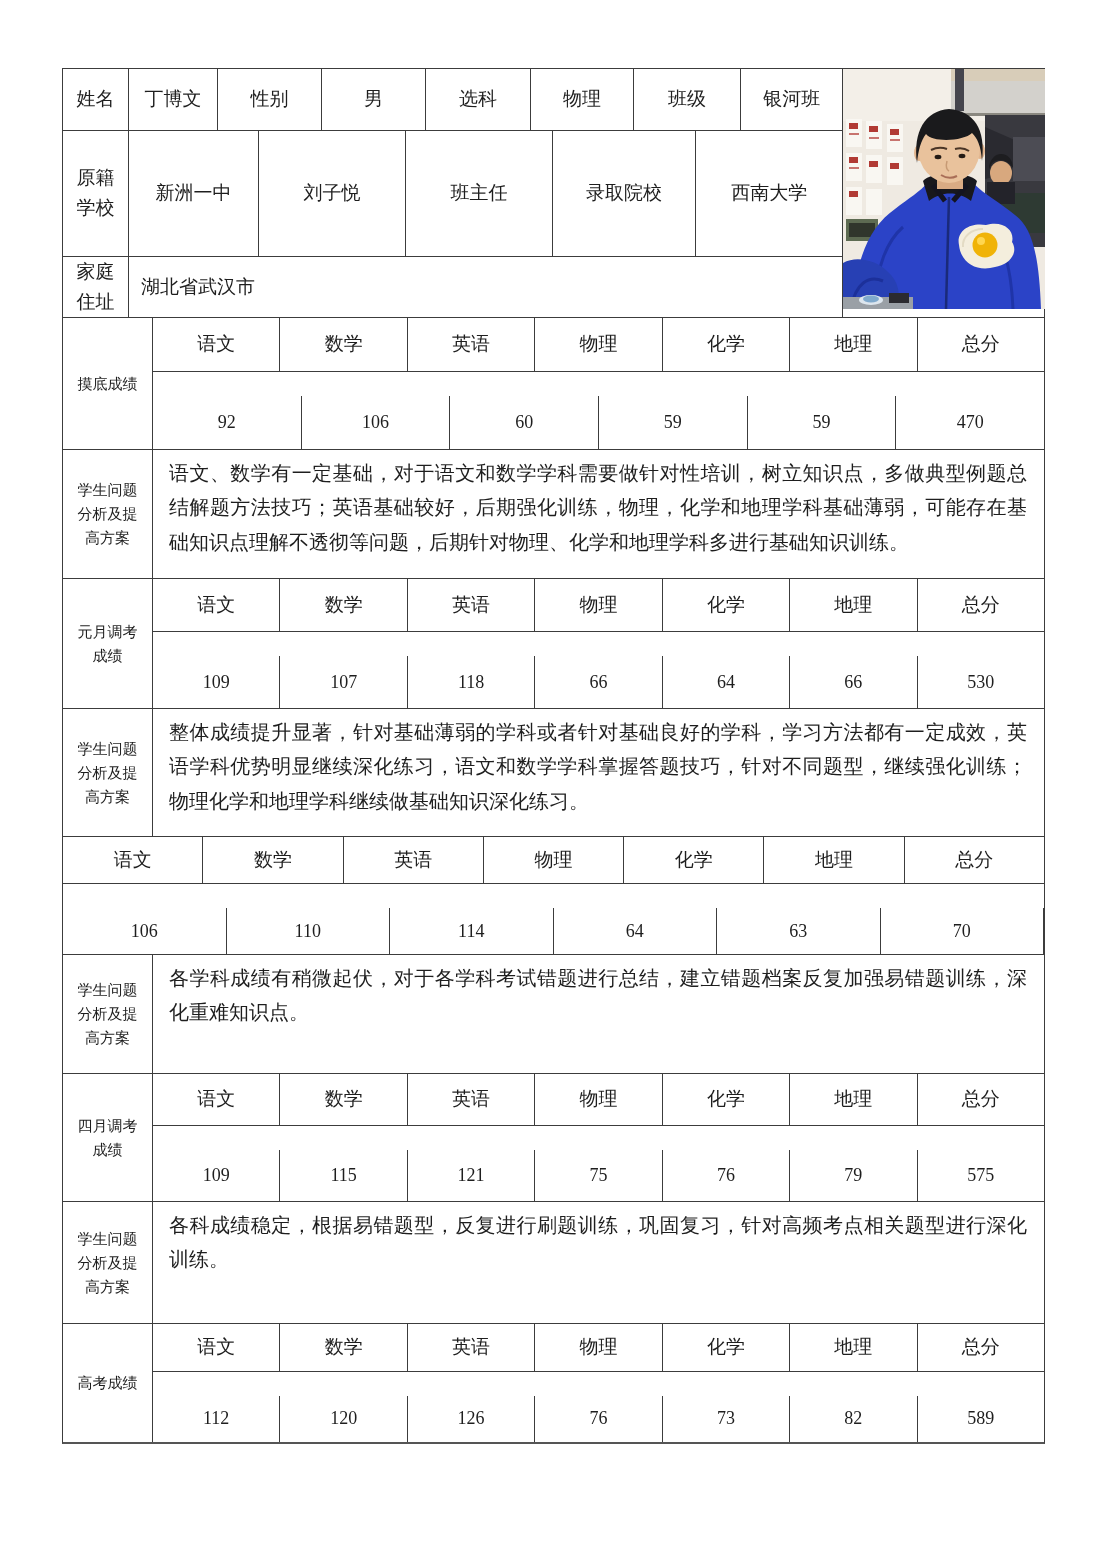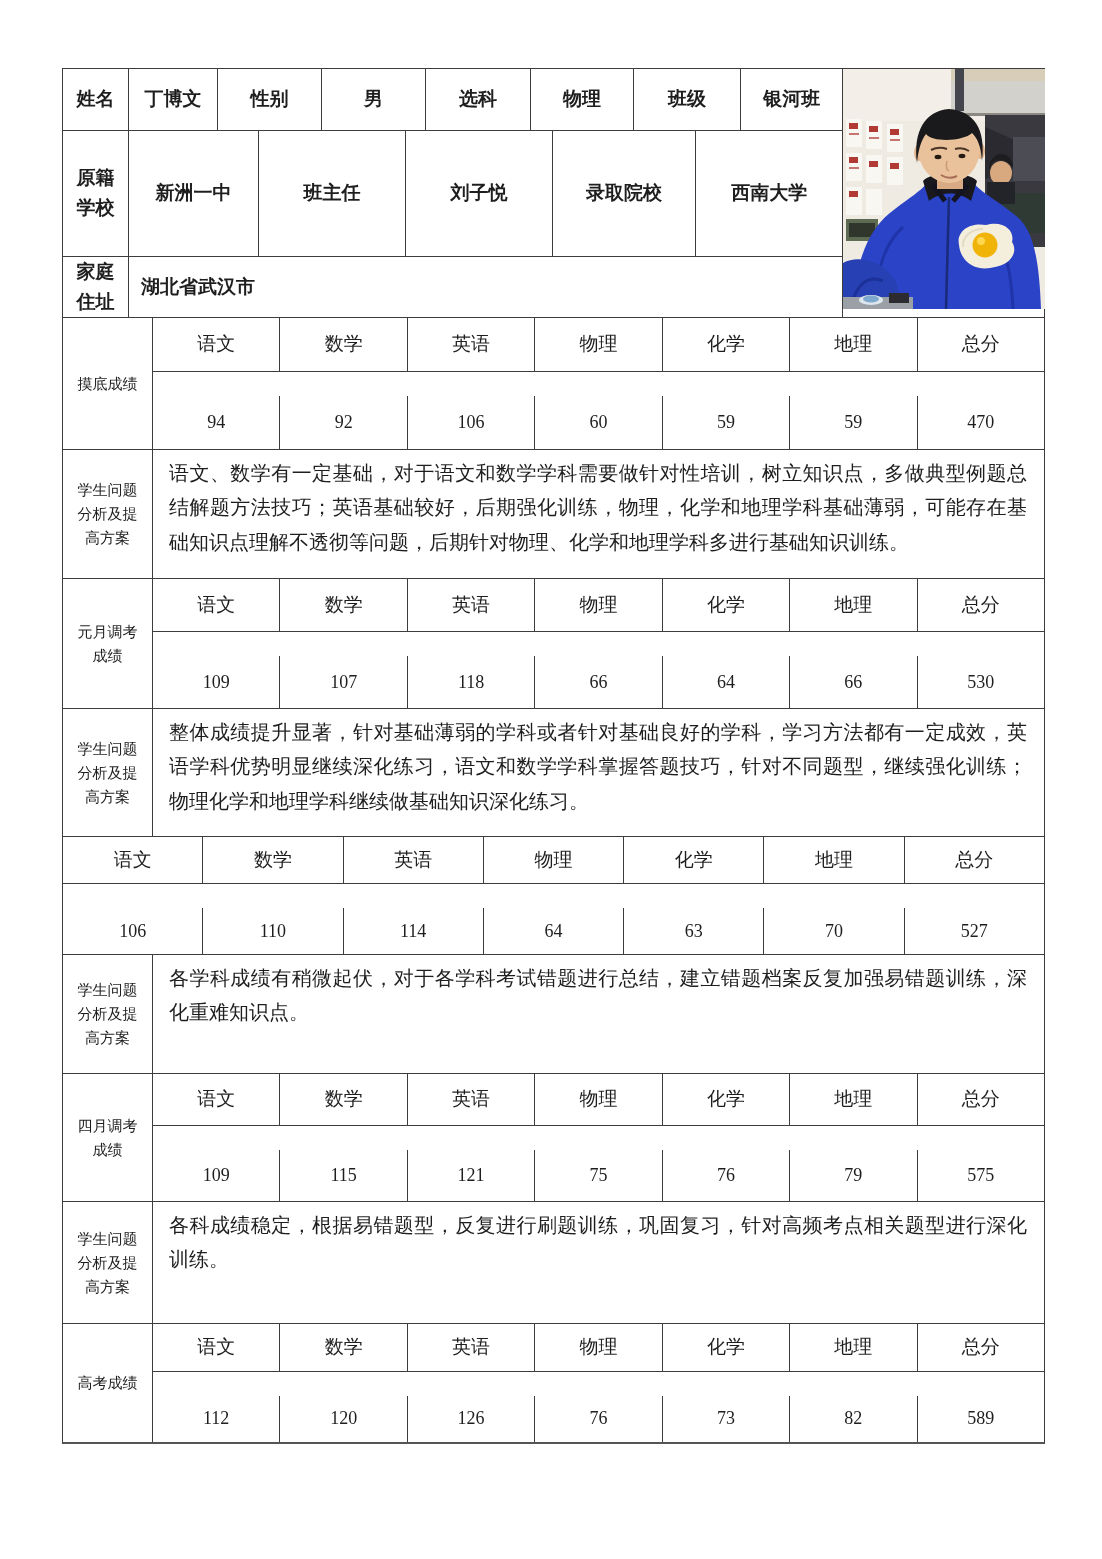--- a/index.html
+++ b/index.html
@@ -22,21 +22,21 @@
   .band.last { border-bottom: none; }
 
   .cell {
     display: flex; align-items: center; justify-content: center;
     border-right: 1px solid #3c3c3c;
     font-size: 19px; line-height: 1.6; text-align: center;
   }
   .nbr { border-right: none !important; }
 
   
-  .info-left { width: 781px; display: flex; flex-direction: column; font-weight: bold; }
+  .info-left { width: 781px; display: flex; flex-direction: column; }
   .info-row { display: flex; border-bottom: 1px solid #3c3c3c; }
   .info-row.r3 { border-bottom: none; }
   .r1 { height: 62px; } .r2 { height: 127px; } .r3 { height: 60px; }
   .w66  { width: 66px; padding: 0 11px; word-break: break-all; }
   .w89  { width: 89px; }
   .w104 { width: 104px; }
   .w104b{ width: 104px; }
   .w105 { width: 105px; }
   .w103 { width: 103px; }
   .w107 { width: 107px; }
@@ -91,22 +91,22 @@
           <div class="cell w104">性别</div>
           <div class="cell w104b">男</div>
           <div class="cell w105">选科</div>
           <div class="cell w103">物理</div>
           <div class="cell w107">班级</div>
           <div class="cell grow">银河班</div>
         </div>
         <div class="info-row r2">
           <div class="cell w66">原籍学校</div>
           <div class="cell w130">新洲一中</div>
+          <div class="cell w147">刘子悦</div>
           <div class="cell w147">班主任</div>
-          <div class="cell w147">刘子悦</div>
           <div class="cell w143">录取院校</div>
           <div class="cell grow">西南大学</div>
         </div>
         <div class="info-row r3">
           <div class="cell w66">家庭住址</div>
           <div class="cell grow addr">湖北省武汉市</div>
         </div>
       </div>
       <div class="photo-col">
         <div class="photo-box">
@@ -211,21 +211,20 @@
         <div class="sg-row hdr">
           <div class="cell">语文</div>
           <div class="cell">数学</div>
           <div class="cell">英语</div>
           <div class="cell">物理</div>
           <div class="cell">化学</div>
           <div class="cell">地理</div>
           <div class="cell nbr">总分</div>
         </div>
         <div class="sg-row">
-          <div class="cell num">94</div>
           <div class="cell num">92</div>
           <div class="cell num">106</div>
           <div class="cell num">60</div>
           <div class="cell num">59</div>
           <div class="cell num">59</div>
           <div class="cell num nbr">470</div>
         </div>
       </div>
     </div>
 
@@ -278,21 +277,20 @@
           <div class="cell">地理</div>
           <div class="cell nbr">总分</div>
         </div>
         <div class="sg-row">
           <div class="cell num">106</div>
           <div class="cell num">110</div>
           <div class="cell num">114</div>
           <div class="cell num">64</div>
           <div class="cell num">63</div>
           <div class="cell num">70</div>
-          <div class="cell num nbr">527</div>
         </div>
       </div>
     </div>
 
     <div class="band h119">
       <div class="label-col">学生问题分析及提高方案</div>
       <div class="analysis-text">
         <div>各学科成绩有稍微起伏，对于各学科考试错题进行总结，建立错题档案反复加强易错题训练，深化重难知识点。</div>
       </div>
     </div>

